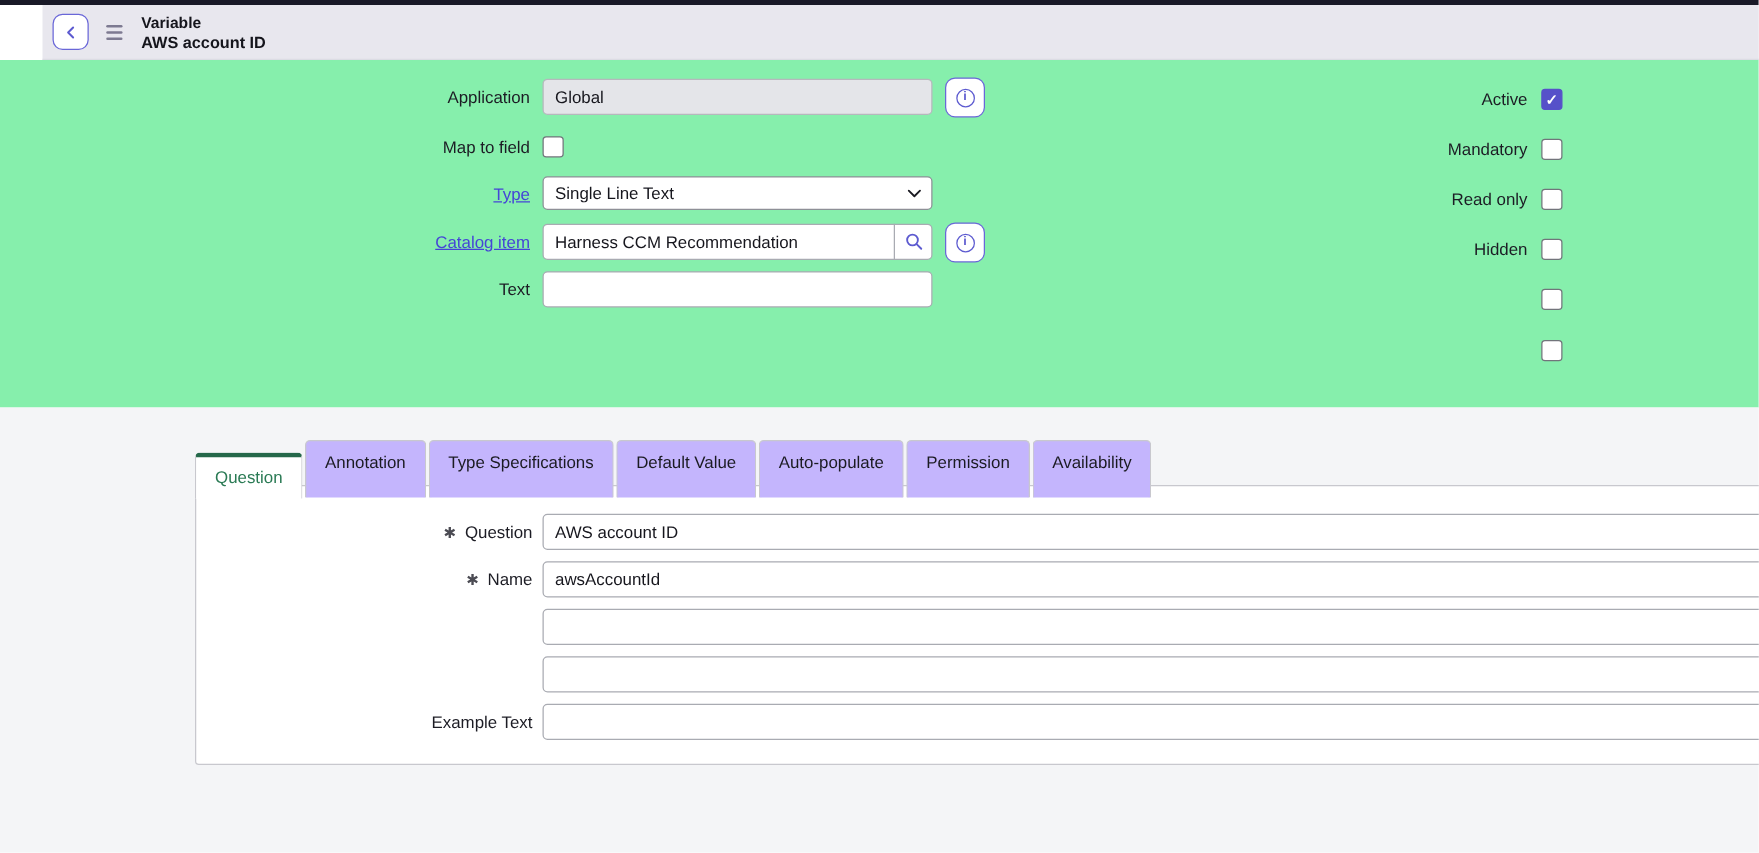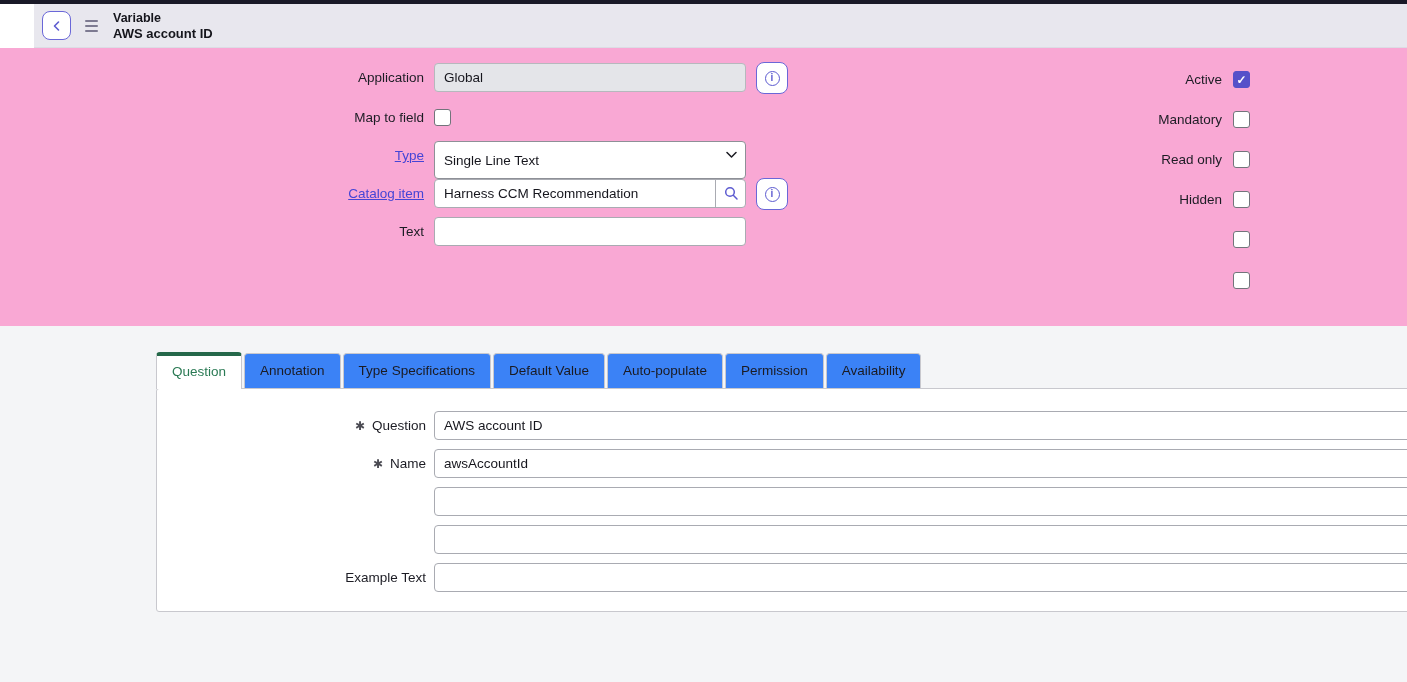--- a/index.html
+++ b/index.html
@@ -43,21 +43,21 @@
     cursor: pointer;
   }
   .menu-icon i { display: block; width: 13px; height: 2px; background: #7d7a91; border-radius: 1px; }
   .header-titles { margin-left: 15px; line-height: 16px; }
   .header-titles .t1 { font-weight: bold; font-size: 12.5px; color: #15151c; }
   .header-titles .t2 { font-weight: bold; font-size: 13px; color: #15151c; }
 
   
   .form-section {
     position: absolute; left: 0; top: 48px; width: 100%; height: 278px;
-    background: #f9a8d4;
+    background: #86efac;
   }
   .row { position: absolute; left: 0; width: 850px; }
   .flabel {
     position: absolute; left: 0; width: 424px;
     text-align: right; color: #1c1c24;
   }
   .flabel.link { color: #4545d6; text-decoration: underline; cursor: pointer; }
   .ctl-29 { line-height: 29px; height: 29px; }
 
   .text-input {
@@ -82,21 +82,21 @@
     background: #ffffff; border: 1px solid #6a67d8; border-radius: 8px;
     display: flex; align-items: center; justify-content: center;
     cursor: pointer;
   }
   .info-glyph {
     width: 15px; height: 15px; border: 1.5px solid #5d5bd0; border-radius: 50%;
     display: flex; align-items: center; justify-content: center;
     font-size: 10px; font-weight: bold; color: #5d5bd0; line-height: 1;
   }
 
-  .select-wrap { position: absolute; left: 434px; width: 312px; height: 38px; }
+  .select-wrap { position: absolute; left: 434px; width: 312px; height: 27px; }
   .select-wrap select {
     width: 100%; height: 100%;
     border: 1px solid #8e9097; border-radius: 4px;
     background: #ffffff; color: #16161d;
     font-family: "Liberation Sans", sans-serif; font-size: 13.5px;
     padding: 0 26px 0 9px;
     appearance: none; -webkit-appearance: none;
     outline: none; cursor: pointer;
   }
   .select-wrap .chev { position: absolute; right: 9px; top: 10px; pointer-events: none; }
@@ -121,22 +121,22 @@
   
   .lower {
     position: absolute; left: 0; top: 326px; width: 100%; height: 356px;
     background: #f4f5f7;
   }
   .tabs {
     position: absolute; left: 156px; top: 26px;
     display: flex; align-items: flex-end; z-index: 2;
   }
   .tab {
-    height: 35px; line-height: 33px; padding: 0 15px;
-    background: #3b82f6;
+    height: 46px; line-height: 33px; padding: 0 15px;
+    background: #c4b5fd;
     border: 1px solid #c8c8ce; border-bottom: none;
     border-radius: 4px 4px 0 0;
     margin-right: 2px;
     font-size: 13.5px; color: #1b1b22;
     cursor: pointer; white-space: nowrap;
   }
   .tab.active {
     height: 37px; line-height: 31px;
     margin-bottom: -1px;
     background: #ffffff;

